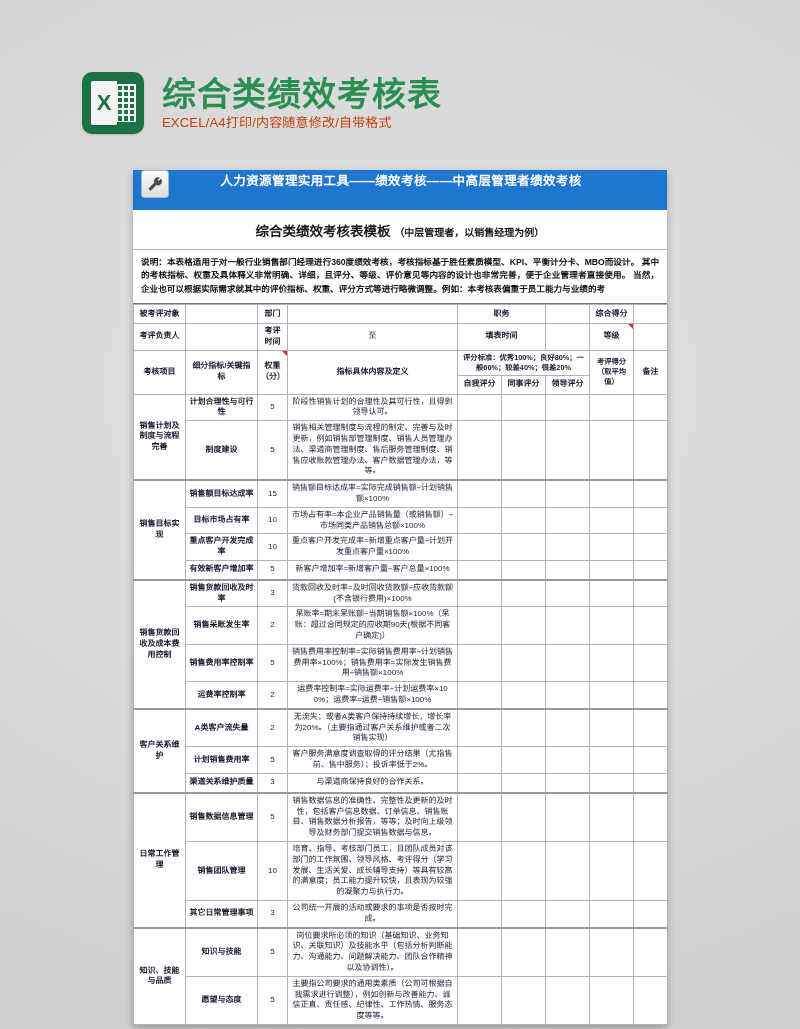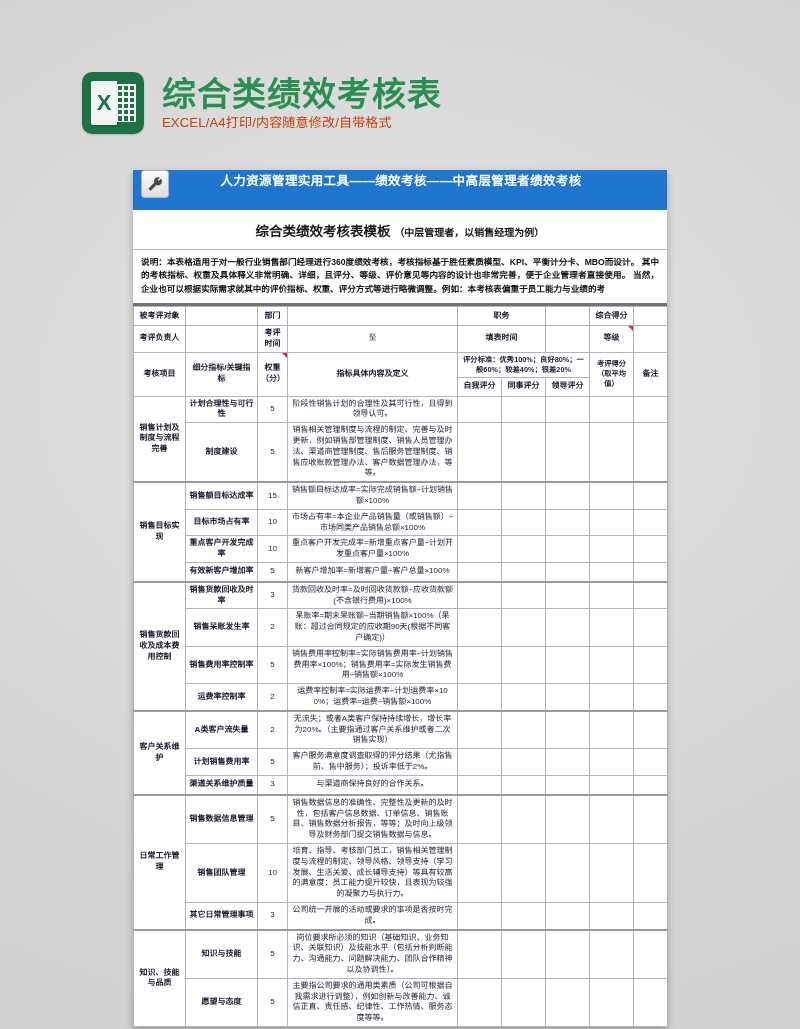--- a/index.html
+++ b/index.html
@@ -87,21 +87,21 @@
 
   .doc-title{
     text-align:center;
     padding:10px 0 9px;
     font-size:13.5px;font-weight:bold;color:#1a1a1a;
   }
   .doc-title .sub{font-size:10px;font-weight:bold;}
 
   .note{
     border-top:1px solid #b9b9b9;
-    border-bottom:3px solid #737373;
+    border-bottom:1px solid #737373;
     padding:6px 8px 7px;
     font-size:8.6px;line-height:1.55;color:#111;
     text-align:justify;
     font-weight:bold;
   }
   .note .last{display:block;text-align:center;}
 
   
   table.grid{
     border-collapse:collapse;
@@ -399,21 +399,21 @@
           <td class="defcell thick-top">销售数据信息的准确性、完整性及更新的及时性，包括客户信息数据、订单信息、销售账目、销售数据分析报告，等等；及时向上级领导及财务部门提交销售数据与信息。</td>
           <td class="blank thick-top"></td>
           <td class="blank thick-top"></td>
           <td class="blank thick-top"></td>
           <td class="blank thick-top"></td>
           <td class="blank thick-top"></td>
         </tr>
         <tr>
           <td class="lbl">销售团队管理</td>
           <td class="numcol">10</td>
-          <td class="defcell">培育、指导、考核部门员工，销售相关管理制度与流程的制定、领导风格、领导支持（学习发展、生活关爱、成长辅导支持）等具有较高的满意度；员工能力提升较快，且表现为较强的凝聚力与执行力。</td>
+          <td class="defcell">培育、指导、考核部门员工，且团队成员对该部门的工作氛围、领导风格、考评得分（学习发展、生活关爱、成长辅导支持）等具有较高的满意度；员工能力提升较快，且表现为较强的凝聚力与执行力。</td>
           <td class="blank"></td>
           <td class="blank"></td>
           <td class="blank"></td>
           <td class="blank"></td>
           <td class="blank"></td>
         </tr>
         <tr>
           <td class="lbl">其它日常管理事项</td>
           <td class="numcol">3</td>
           <td class="defcell">公司统一开展的活动或要求的事项是否按时完成。</td>

